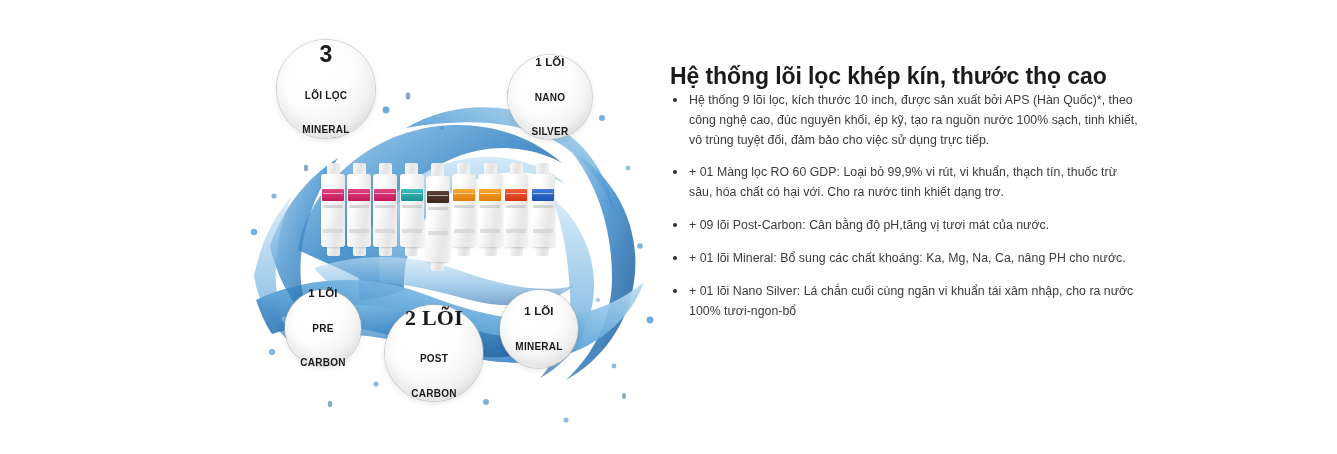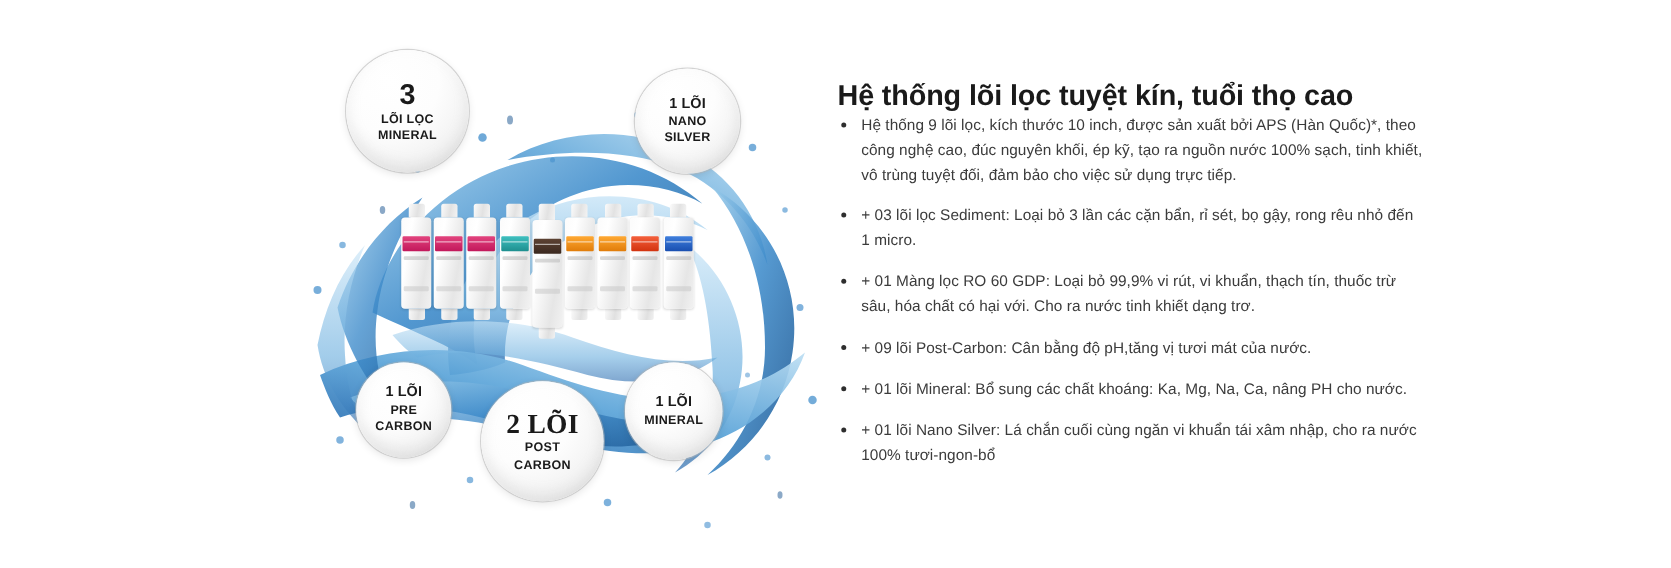--- a/index.html
+++ b/index.html
@@ -63,21 +63,21 @@
   
   .bub {
     position:absolute; border-radius:50%;
     background:radial-gradient(circle at 34% 26%, #ffffff 0%, #fdfdfd 42%, #f2f2f2 72%, #e4e4e4 92%, #d2d2d2 100%);
     box-shadow:0 0 0 1px rgba(180,180,180,.55), 0 2px 7px rgba(0,0,0,.11),
                inset 0 -5px 11px rgba(170,170,170,.22), inset 2px 3px 6px rgba(255,255,255,.95);
     display:flex; flex-direction:column; align-items:center; justify-content:center;
     text-align:center; color:#1a1a1a; z-index:5;
   }
   .bub .big  { font-size:22px; font-weight:700; line-height:1.06; letter-spacing:.2px; }
-  .bub .l1, .bub .l2 { font-size:10px; font-weight:700; line-height:1.32; letter-spacing:.25px; }
+  .bub .l1, .bub .l2 { font-size:10px; font-weight:700; line-height:1.32; letter-spacing:.25px;margin-top:21px; }
   .bub .med { font-size:11.5px; font-weight:700; line-height:1.3; letter-spacing:.1px; }
   .bub.b-sediment  { left:67px;  top:40px;  width:98px;  height:98px; }
   .bub.b-ro        { left:194px; top:33px;  width:86px;  height:86px; }
   .bub.b-nano      { left:298px; top:55px;  width:84px;  height:84px; }
   .bub.b-pre       { left:75px;  top:290px; width:76px;  height:76px; }
   .bub.b-post      { left:175px; top:305px; width:98px;  height:96px; }
   .bub.b-mineral   { left:290px; top:290px; width:78px;  height:78px; }
   .bub.b-sediment .big { font-size:23px; margin-bottom:2px; }
   .bub.b-post .big     { font-size:22px; margin-bottom:2px;font-family:Liberation Serif, serif; }
 
@@ -292,33 +292,29 @@
     </div>
 
     <div class="bub b-mineral">
       <span class="med">1 LÕI</span>
       <span class="l1">MINERAL</span>
     </div>
 
   </div>
 
   <div class="content">
-    <h1 class="heading">Hệ thống lõi lọc tuyệt kín, tuổi thọ cao</h1>
+    <h1 class="heading">Hệ thống lõi lọc khép kín, thước thọ cao</h1>
 
     <div class="bullets">
       <p class="bullet">
         <span class="dot"></span>
         <span>Hệ thống 9 lõi lọc, kích thước 10 inch, được sản xuất bởi APS (Hàn Quốc)*, theo công nghệ cao, đúc nguyên khối, ép kỹ, tạo ra nguồn nước 100% sạch, tinh khiết, vô trùng tuyệt đối, đảm bảo cho việc sử dụng trực tiếp.</span>
       </p>
       <p class="bullet">
         <span class="dot"></span>
-        <span>+ 03 lõi lọc Sediment: Loại bỏ 3 lần các cặn bẩn, rỉ sét, bọ gậy, rong rêu nhỏ đến 1 micro.</span>
-      </p>
-      <p class="bullet">
-        <span class="dot"></span>
         <span>+ 01 Màng lọc RO 60 GDP: Loại bỏ 99,9% vi rút, vi khuẩn, thạch tín, thuốc trừ sâu, hóa chất có hại với. Cho ra nước tinh khiết dạng trơ.</span>
       </p>
       <p class="bullet">
         <span class="dot"></span>
         <span>+ 09 lõi Post-Carbon: Cân bằng độ pH,tăng vị tươi mát của nước.</span>
       </p>
       <p class="bullet">
         <span class="dot"></span>
         <span>+ 01 lõi Mineral: Bổ sung các chất khoáng: Ka, Mg, Na, Ca, nâng PH cho nước.</span>
       </p>

